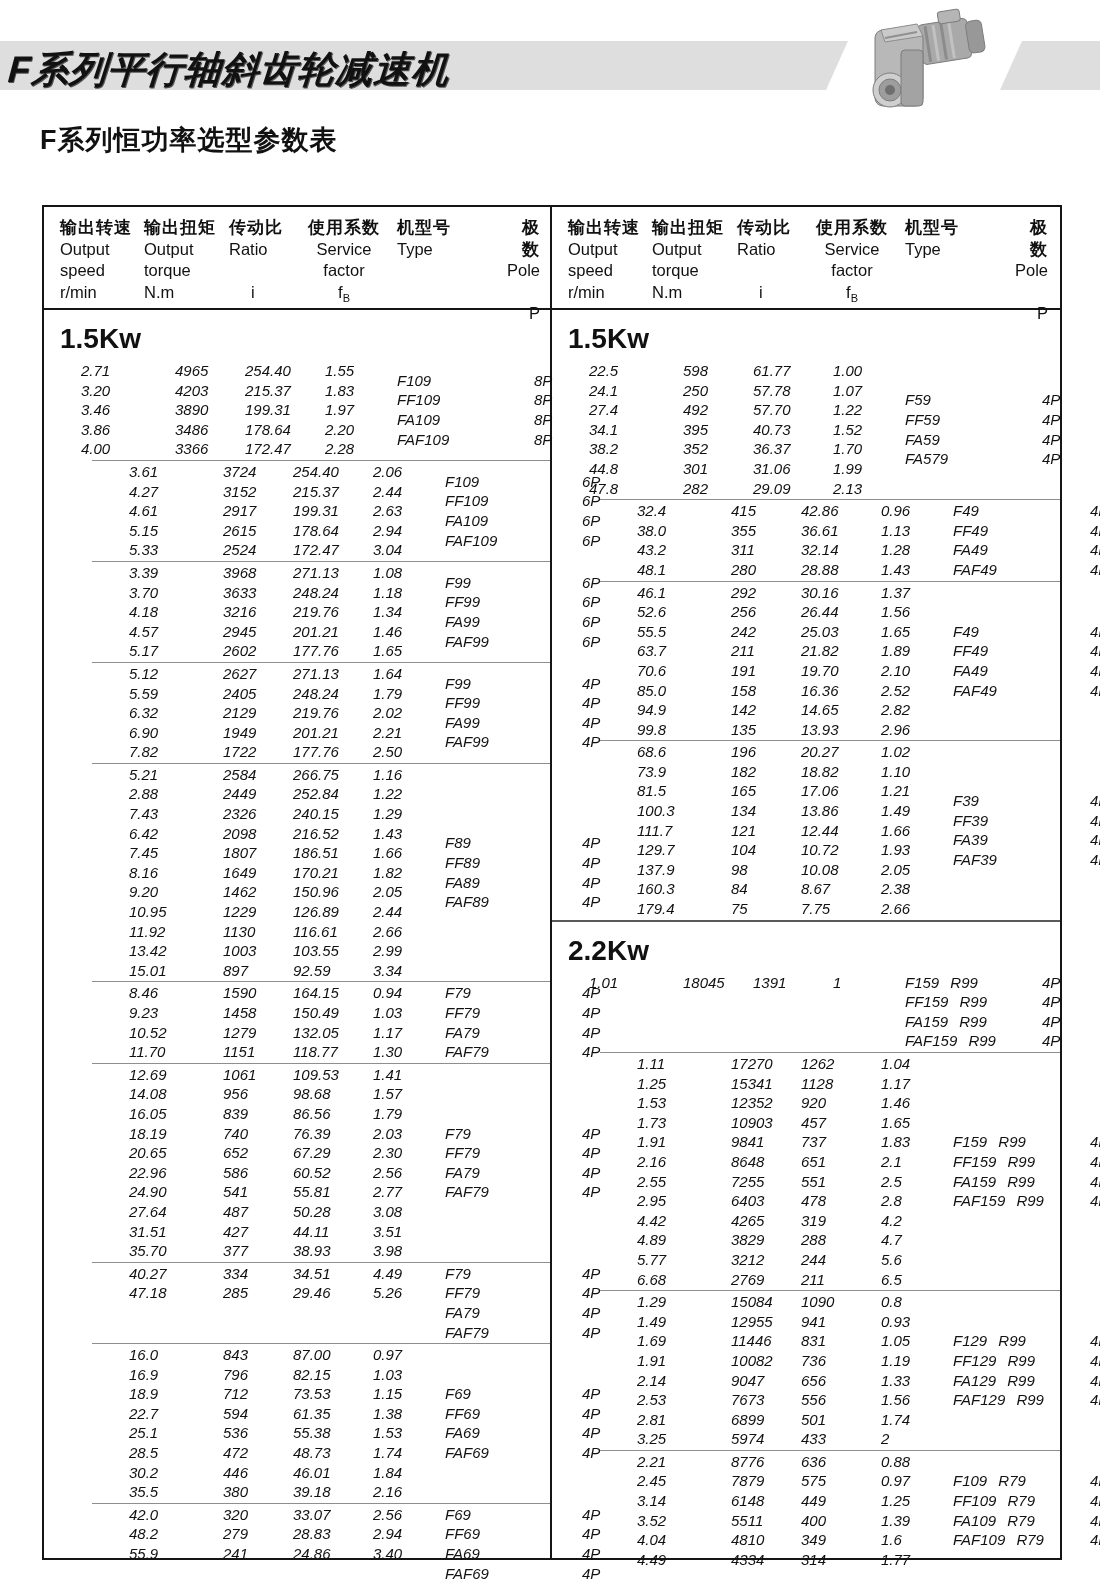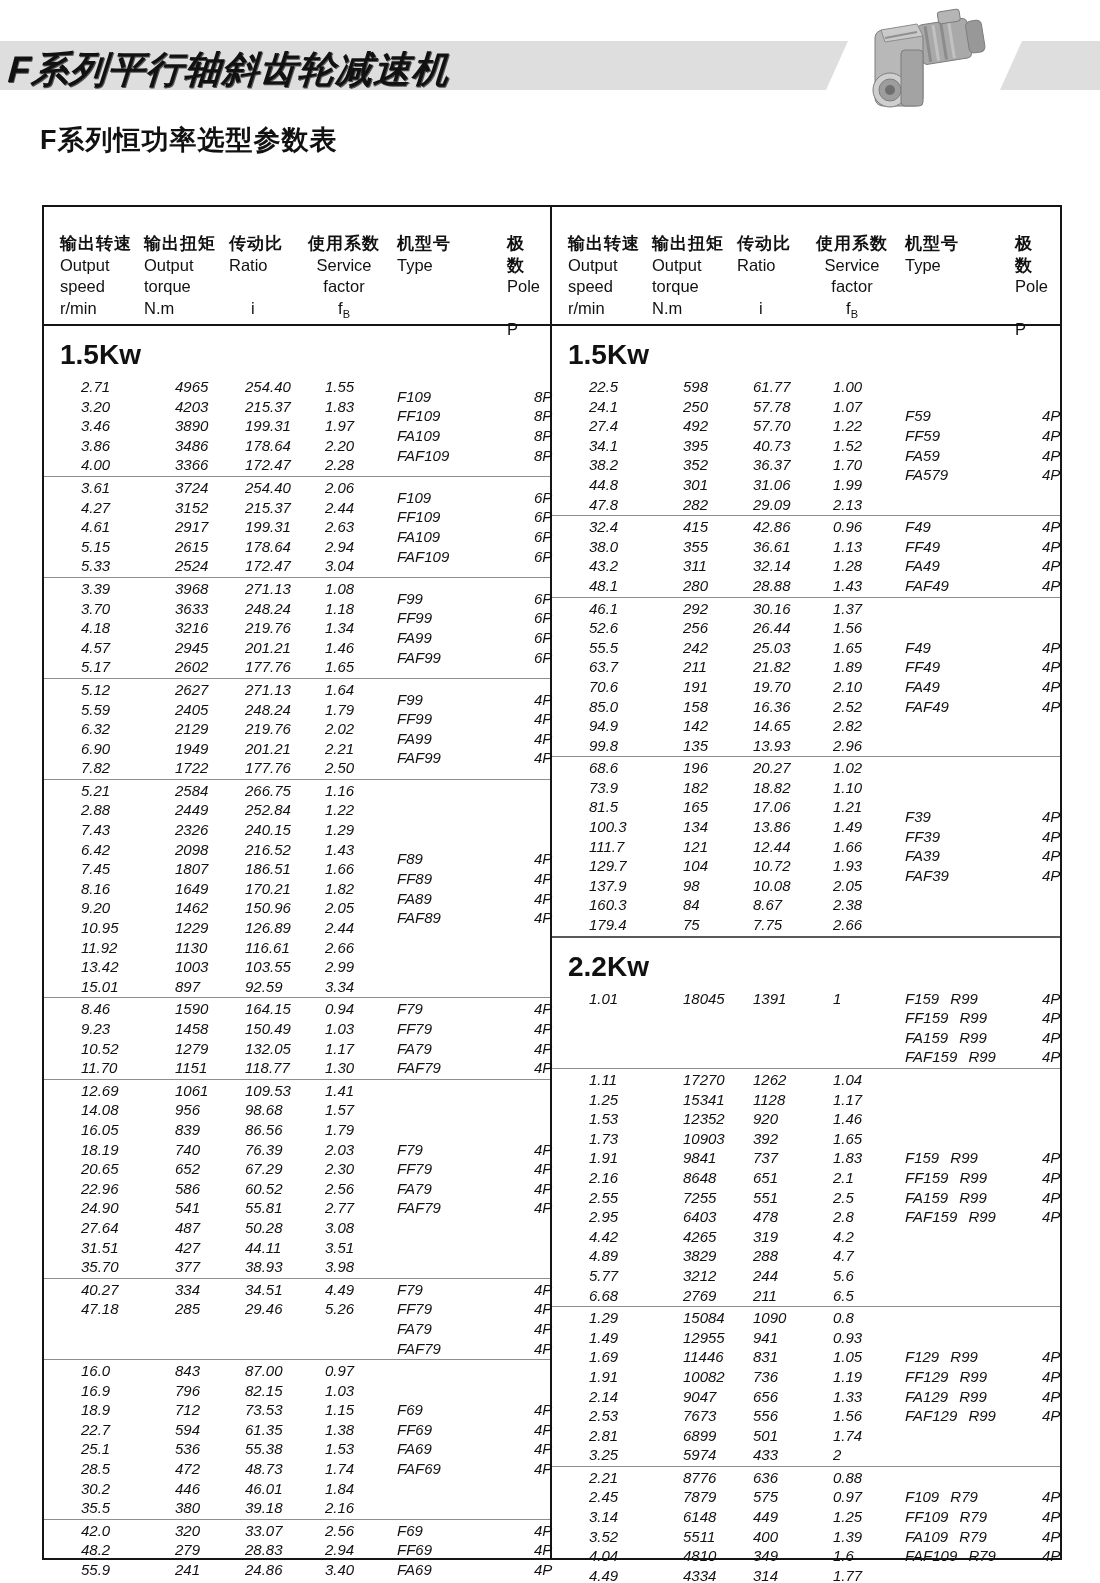--- a/index.html
+++ b/index.html
@@ -22,34 +22,34 @@
   .title-en{position:absolute;left:40px;top:158px;font-size:19px;}
 
   
   .ptable{position:absolute;left:42px;top:205px;width:1020px;height:1355px;
           border:2px solid #151515;display:flex;box-sizing:border-box;}
   .half{width:50%;display:flex;flex-direction:column;box-sizing:border-box;}
   .half.lh{border-right:2px solid #151515;}
 
   .thead{height:103px;border-bottom:2px solid #151515;display:grid;
          grid-template-columns:84px 85px 62px 106px 110px 1fr;
-         padding:10px 0 0 16px;box-sizing:border-box;margin-top:16px;}
+         padding:10px 0 0 16px;box-sizing:border-box;}
   .hc{display:flex;flex-direction:column;font-size:16.5px;line-height:21.5px;}
   .hc .zh{font-weight:bold;font-size:17px;letter-spacing:1px;}
   .hc span{min-height:21.5px;}
   .hc3 .unit{padding-left:22px;}
   .hc4{text-align:center;}
-  .hc6{padding-right:14px;}
+  .hc6{text-align:right;padding-right:14px;}
   sub{font-size:11px;}
 
   .tbody{flex:1;display:flex;flex-direction:column;}
   .section + .section{border-top:2px solid #5a5a5a;}
   .kw{font-size:28px;font-weight:bold;padding:13px 0 3px 16px;height:34px;box-sizing:content-box;}
   .group{display:flex;padding:1px 15px;font-style:italic;}
-  .group + .group{border-top:1px solid #8e8e8e;}
+  .group + .group{border-top:1px solid #8e8e8e;margin-left:48px;}
   .datacol{width:338px;flex:none;padding-left:22px;box-sizing:border-box;}
   .drow{display:grid;grid-template-columns:94px 70px 80px 72px;font-size:15px;line-height:19.6px;}
   .typecol{flex:1;display:flex;flex-direction:column;justify-content:center;}
   .trow{display:flex;font-size:15px;line-height:19.6px;}
   .tname{width:137px;word-spacing:7px;}
   .tpole{flex:1;}
 </style>
 </head>
 <body>
 
@@ -1043,21 +1043,21 @@
                 </div>
                 <div class="drow">
                   <span class="d">1.53</span>
                   <span class="d">12352</span>
                   <span class="d">920</span>
                   <span class="d">1.46</span>
                 </div>
                 <div class="drow">
                   <span class="d">1.73</span>
                   <span class="d">10903</span>
-                  <span class="d">392</span>
+                  <span class="d">457</span>
                   <span class="d">1.65</span>
                 </div>
                 <div class="drow">
                   <span class="d">1.91</span>
                   <span class="d">9841</span>
                   <span class="d">737</span>
                   <span class="d">1.83</span>
                 </div>
                 <div class="drow">
                   <span class="d">2.16</span>

